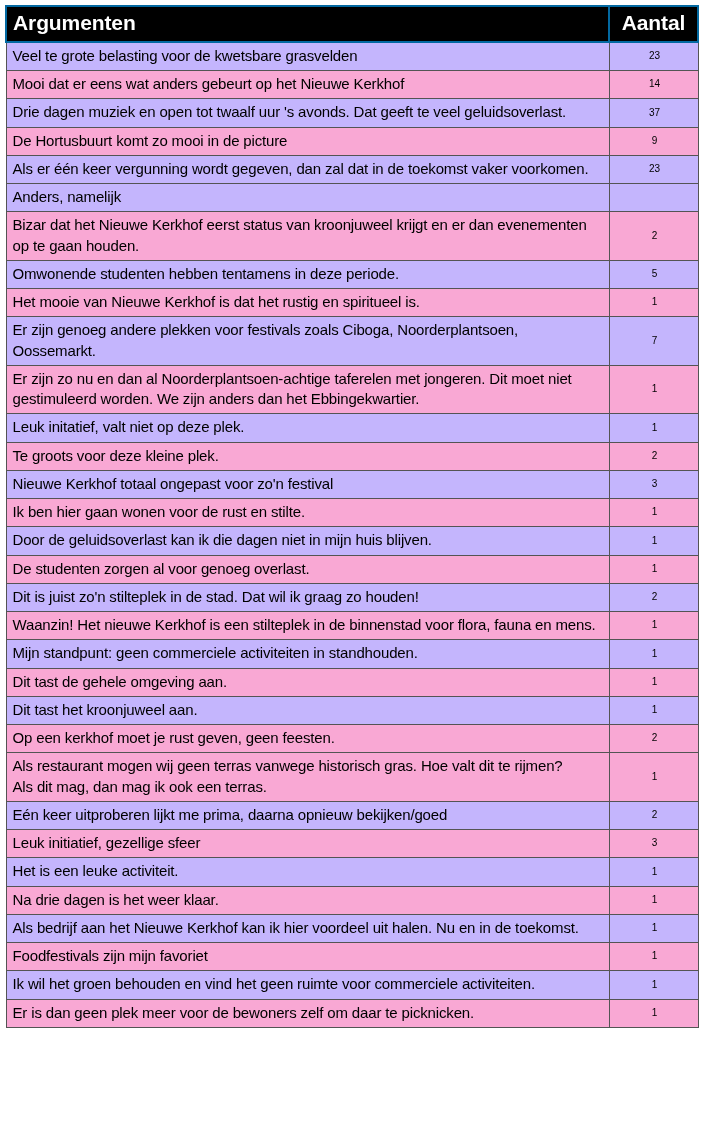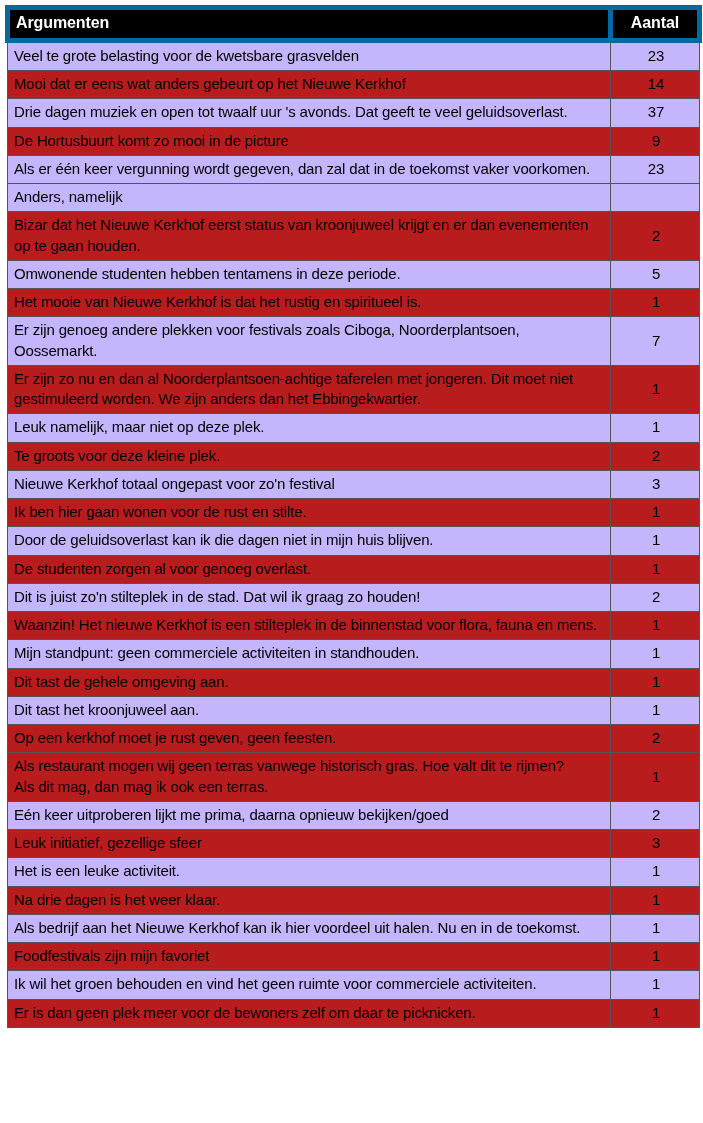--- a/index.html
+++ b/index.html
@@ -23,48 +23,48 @@
     width: 692px;
     border: 1px solid #4a4a4a;
   }
   table.arg-table col.col-arg { width: 603px; }
   table.arg-table col.col-cnt { width: 89px; }
 
   thead th {
     background: #000000;
     color: #ffffff;
     font-weight: bold;
-    font-size: 16px;
+    font-size: 21px;
     padding: 4px 6px 5px 6px;
-    border: 5px solid #0369a1;
+    border: 2px solid #0369a1;
     line-height: 1.18;
     letter-spacing: -0.1px;
   }
   thead th.th-arg { text-align: left; }
   thead th.th-cnt { text-align: center; }
 
   tbody td {
     font-size: 15px;
     line-height: 1.35;
     padding: 3px 6px 4px 6px;
     border: 1px solid #545454;
     color: #000000;
     vertical-align: top;
     letter-spacing: -0.15px;
     word-wrap: break-word;
   }
   tbody td.cell-count {
     text-align: center;
     vertical-align: middle;
-    font-size: 15px;
+    font-size: 10px;
     padding-left: 2px;
     padding-right: 0;
   }
   tbody tr.band-green td {
-    background: #b91c1c;
+    background: #f9a8d4;
   }
   tbody tr.band-white td {
     background: #c4b5fd;
   }
   .cell-arg { white-space: pre-line; }
 </style>
 </head>
 <body>
 
 <div id="table-wrap">
@@ -118,21 +118,21 @@
         </tr>
         <tr class="band-white">
           <td class="cell-arg">Er zijn genoeg andere plekken voor festivals zoals Ciboga, Noorderplantsoen, Oossemarkt.</td>
           <td class="cell-count">7</td>
         </tr>
         <tr class="band-green">
           <td class="cell-arg">Er zijn zo nu en dan al Noorderplantsoen-achtige taferelen met jongeren. Dit moet niet gestimuleerd worden. We zijn anders dan het Ebbingekwartier.</td>
           <td class="cell-count">1</td>
         </tr>
         <tr class="band-white">
-          <td class="cell-arg">Leuk namelijk, maar niet op deze plek.</td>
+          <td class="cell-arg">Leuk initatief, valt niet op deze plek.</td>
           <td class="cell-count">1</td>
         </tr>
         <tr class="band-green">
           <td class="cell-arg">Te groots voor deze kleine plek.</td>
           <td class="cell-count">2</td>
         </tr>
         <tr class="band-white">
           <td class="cell-arg">Nieuwe Kerkhof totaal ongepast voor zo'n festival</td>
           <td class="cell-count">3</td>
         </tr>

